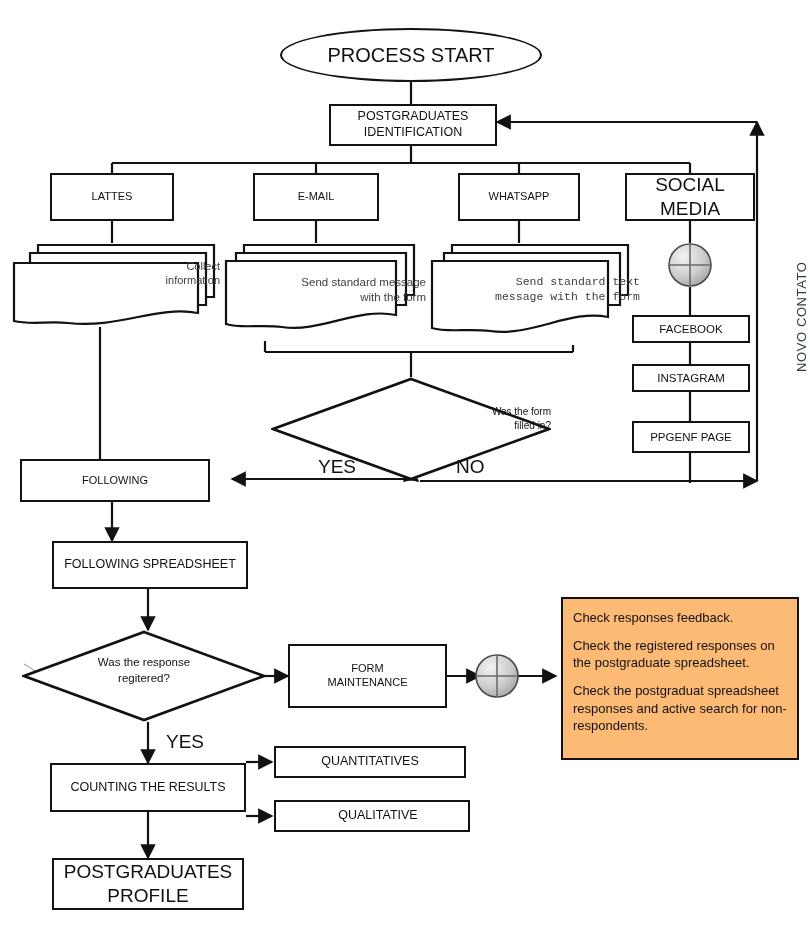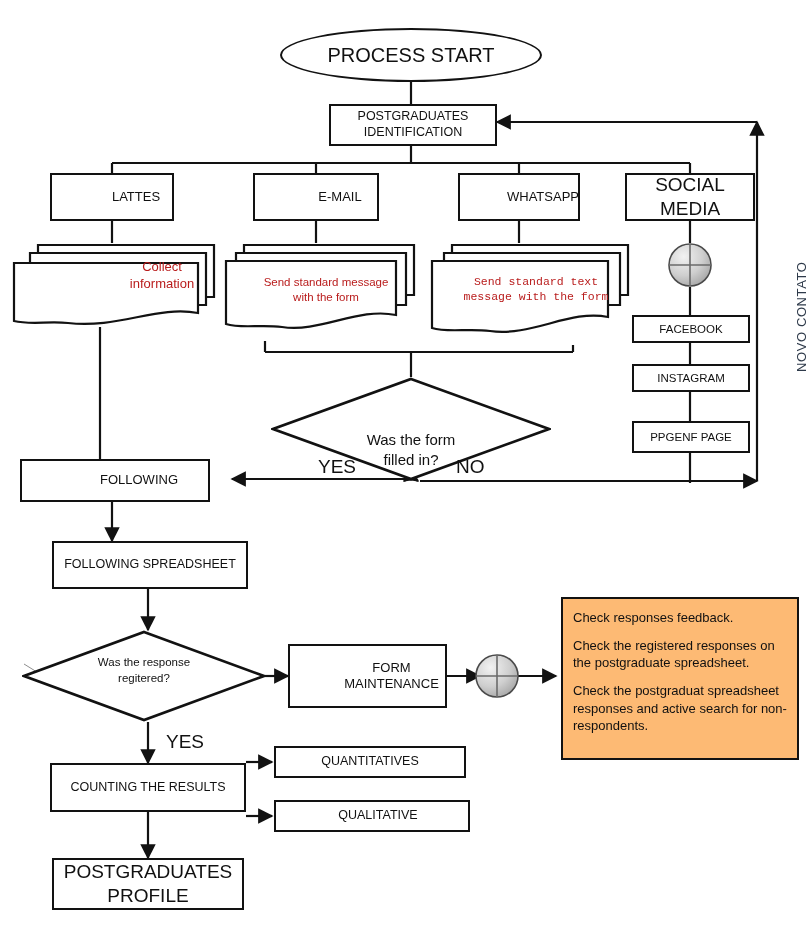--- a/index.html
+++ b/index.html
@@ -37,38 +37,38 @@
   }
   .pbox {
     border: 2.5px solid #121212;
     line-height: 1.25;
   }
   .ellipse {
     border: 2.5px solid #121212;
     border-radius: 50%;
   }
   .t16 { font-size: 20px; }
-  .t15 { font-size: 13px; padding-left: 48px; }
+  .t15 { font-size: 11px; }
   .t14 { font-size: 19px; }
   .t13 { font-size: 12.5px; }
   .t12 { font-size: 11.5px; }
 
   
   .multidoc {
     position: absolute;
     z-index: 3;
   }
   .multidoc svg { display: block; }
   .multidoc .mdlabel {
     position: absolute;
     left: 0;
     width: 100%;
-    text-align: center;
+    text-align: right;
     line-height: 1.3;
-    color: #b91c1c;
+    color: #404040;
   }
 
   .edge-label {
     position: absolute;
     z-index: 4;
     background: transparent;
     color: #111111;
     white-space: nowrap;
   }
 
@@ -268,21 +268,21 @@
     <span>INSTAGRAM</span>
   </div>
   <div class="node pbox t12" style="left:632px; top:421px; width:118px; height:32px;">
     <span>PPGENF PAGE</span>
   </div>
 
   <div style="position:absolute; left:271px; top:377px; width:280px; height:104px; z-index:3;">
     <svg width="280" height="104" viewBox="0 0 280 104">
       <path d="M 140 2 L 278 52 L 140 102 L 2 52 Z" fill="#ffffff" stroke="#121212" stroke-width="2.6"></path>
     </svg>
-    <div style="position:absolute; left:0; top:28px; width:100%; text-align:center; font-size:15px; line-height:1.35;margin-top:25px;">
+    <div style="position:absolute; left:0; top:28px; width:100%; text-align:right; font-size:10px; line-height:1.35;">
       <span>Was the form</span><br>
       <span>filled in?</span>
     </div>
   </div>
 
   <div class="edge-label t14" style="left:318px; top:456px;">YES</div>
   <div class="edge-label t14" style="left:456px; top:456px;">NO</div>
 
   <div class="vtext" style="left:794px; top:372px;">NOVO CONTATO</div>
 

